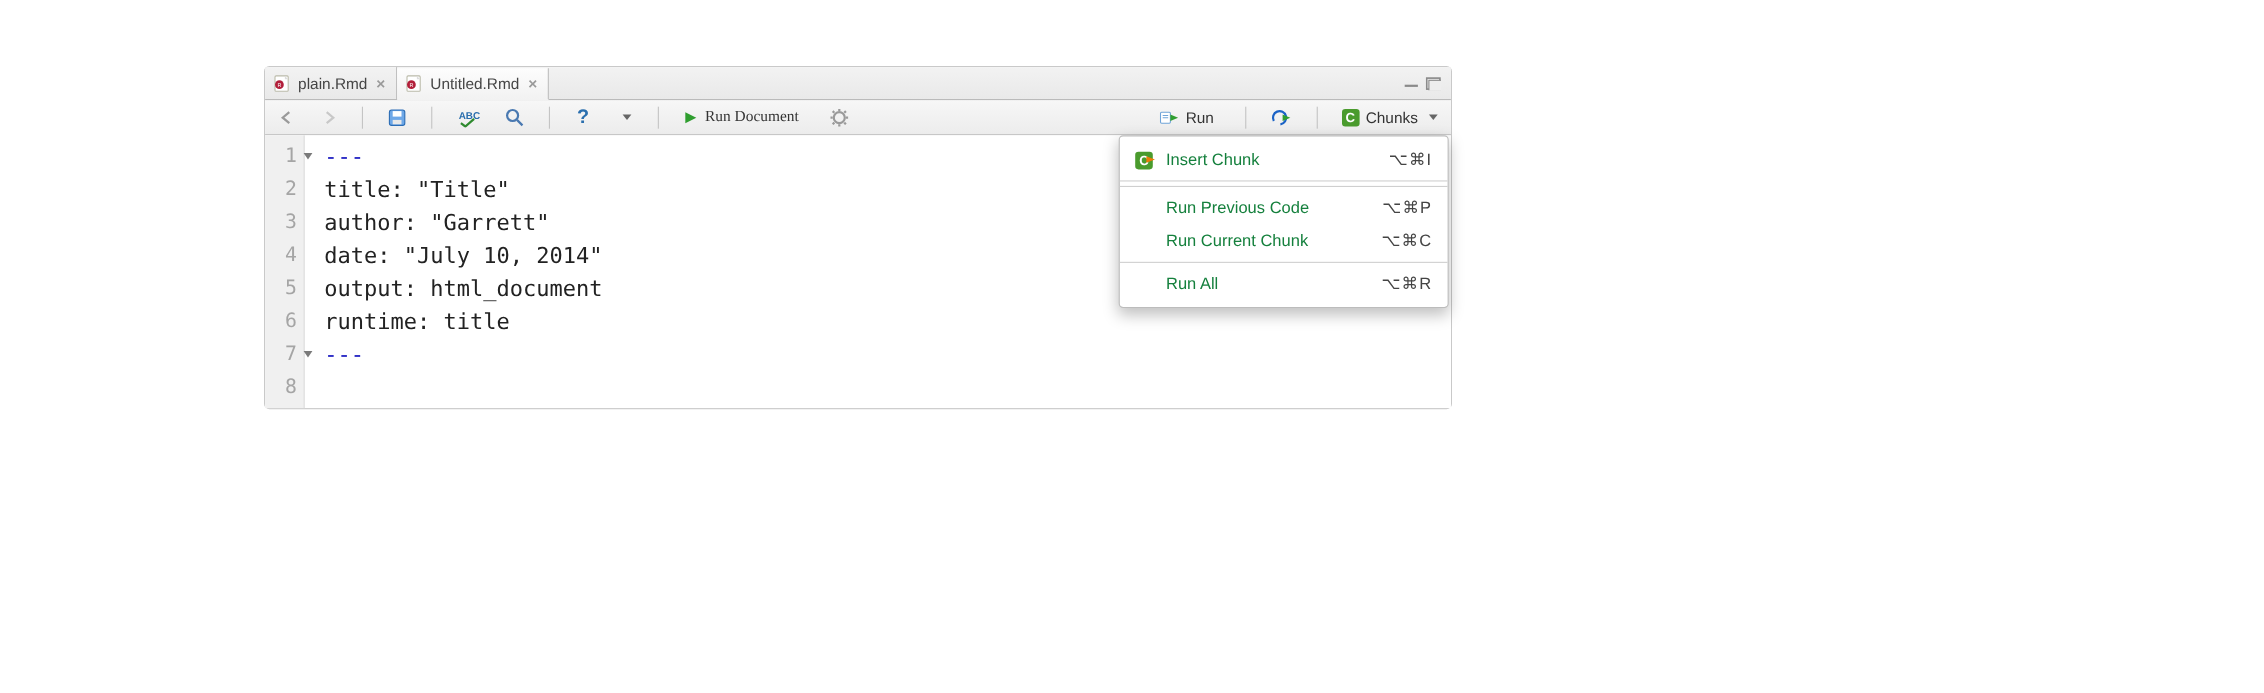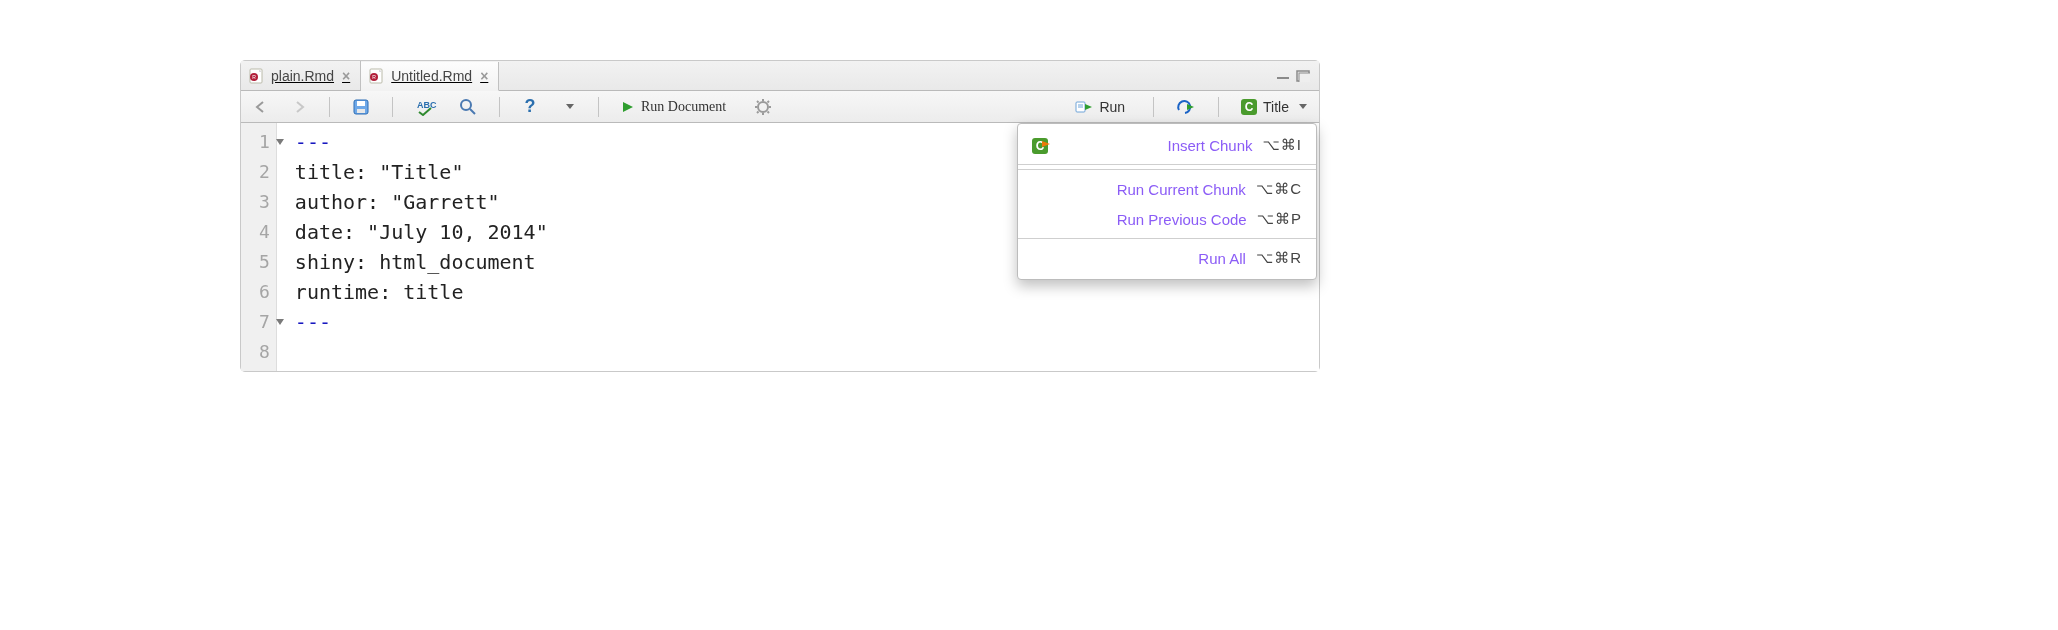--- a/index.html
+++ b/index.html
@@ -21,21 +21,20 @@
   }
   
   .tab-bar {
     display: flex;
     align-items: center;
     height: 30px;
     background: linear-gradient(#f2f2f2, #e9e9e9);
     border-bottom: 1px solid #bababa;
     padding: 0;
     position: relative;
-    text-decoration: underline;
   }
   .tab {
     display: flex;
     align-items: center;
     gap: 6px;
     padding: 0 8px;
     height: 100%;
     border-right: 1px solid #c0c0c0;
     font-size: 14px;
     color: #454545;
@@ -144,21 +143,21 @@
     font-size: 15px;
     z-index:10;
   }
   .menu-item {
     display:flex;
     align-items:center;
     padding: 6px 14px 6px 12px;
     gap: 10px;
     cursor:pointer;
   }
-  .menu-label { flex:1; color:#8b5cf6;text-align:right; }
+  .menu-label { flex:1; color:#15803d; }
   .menu-short { color:#444; font-family: "Helvetica Neue", Arial, sans-serif; letter-spacing:1px; }
   .menu-sep { height:1px; background:#cfcfcf; margin:4px 0; }
   .menu-icon { width:20px; display:inline-flex; justify-content:center; }
   .c-icon {
     background:#4a9b2d;
     color:#fff;
     font-weight:bold;
     font-size:12px;
     border-radius:3px;
     width:16px;height:16px;
@@ -284,41 +283,41 @@
     <span class="sep"></span>
     <span class="tb-btn">
       <svg width="20" height="16">
           <path d="M3 11 A6 6 0 1 1 9 14" fill="none" stroke="#1b63c6" stroke-width="2"></path>
           <polygon points="11,5 18,8 11,11" fill="#2f9e2f"></polygon>
         </svg>
     </span>
     <span class="sep"></span>
     <span class="tb-btn">
       <span class="c-icon">C</span>
-      <span class="tb-text">Title</span>
+      <span class="tb-text">Chunks</span>
       <span class="dropdown-tri"></span>
     </span>
   </div>
 
   <div class="code-area">
     <div class="gutter">
       <div class="ln fold">1</div>
       <div class="ln">2</div>
       <div class="ln">3</div>
       <div class="ln">4</div>
       <div class="ln">5</div>
       <div class="ln">6</div>
       <div class="ln fold">7</div>
       <div class="ln">8</div>
     </div>
     <div class="code"><span class="delim">---</span>
 <span>title: "Title"</span>
 <span>author: "Garrett"</span>
 <span>date: "July 10, 2014"</span>
-<span>shiny: html_document</span>
+<span>output: html_document</span>
 <span>runtime: title</span>
 <span class="delim">---</span>
 <span></span></div>
   </div>
 
   <div class="menu">
     <div class="menu-item">
       <span class="menu-icon">
         <span style="position:relative;display:inline-block;">
           <span class="c-icon">C</span>
@@ -327,27 +326,27 @@
             </svg>
         </span>
       </span>
       <span class="menu-label">Insert Chunk</span>
       <span class="menu-short">⌥⌘I</span>
     </div>
     <div class="menu-sep"></div>
     <div class="menu-sep"></div>
     <div class="menu-item">
       <span class="menu-icon"></span>
+      <span class="menu-label">Run Previous Code</span>
+      <span class="menu-short">⌥⌘P</span>
+    </div>
+    <div class="menu-item">
+      <span class="menu-icon"></span>
       <span class="menu-label">Run Current Chunk</span>
       <span class="menu-short">⌥⌘C</span>
-    </div>
-    <div class="menu-item">
-      <span class="menu-icon"></span>
-      <span class="menu-label">Run Previous Code</span>
-      <span class="menu-short">⌥⌘P</span>
     </div>
     <div class="menu-sep"></div>
     <div class="menu-item">
       <span class="menu-icon"></span>
       <span class="menu-label">Run All</span>
       <span class="menu-short">⌥⌘R</span>
     </div>
   </div>
 
 </div>

